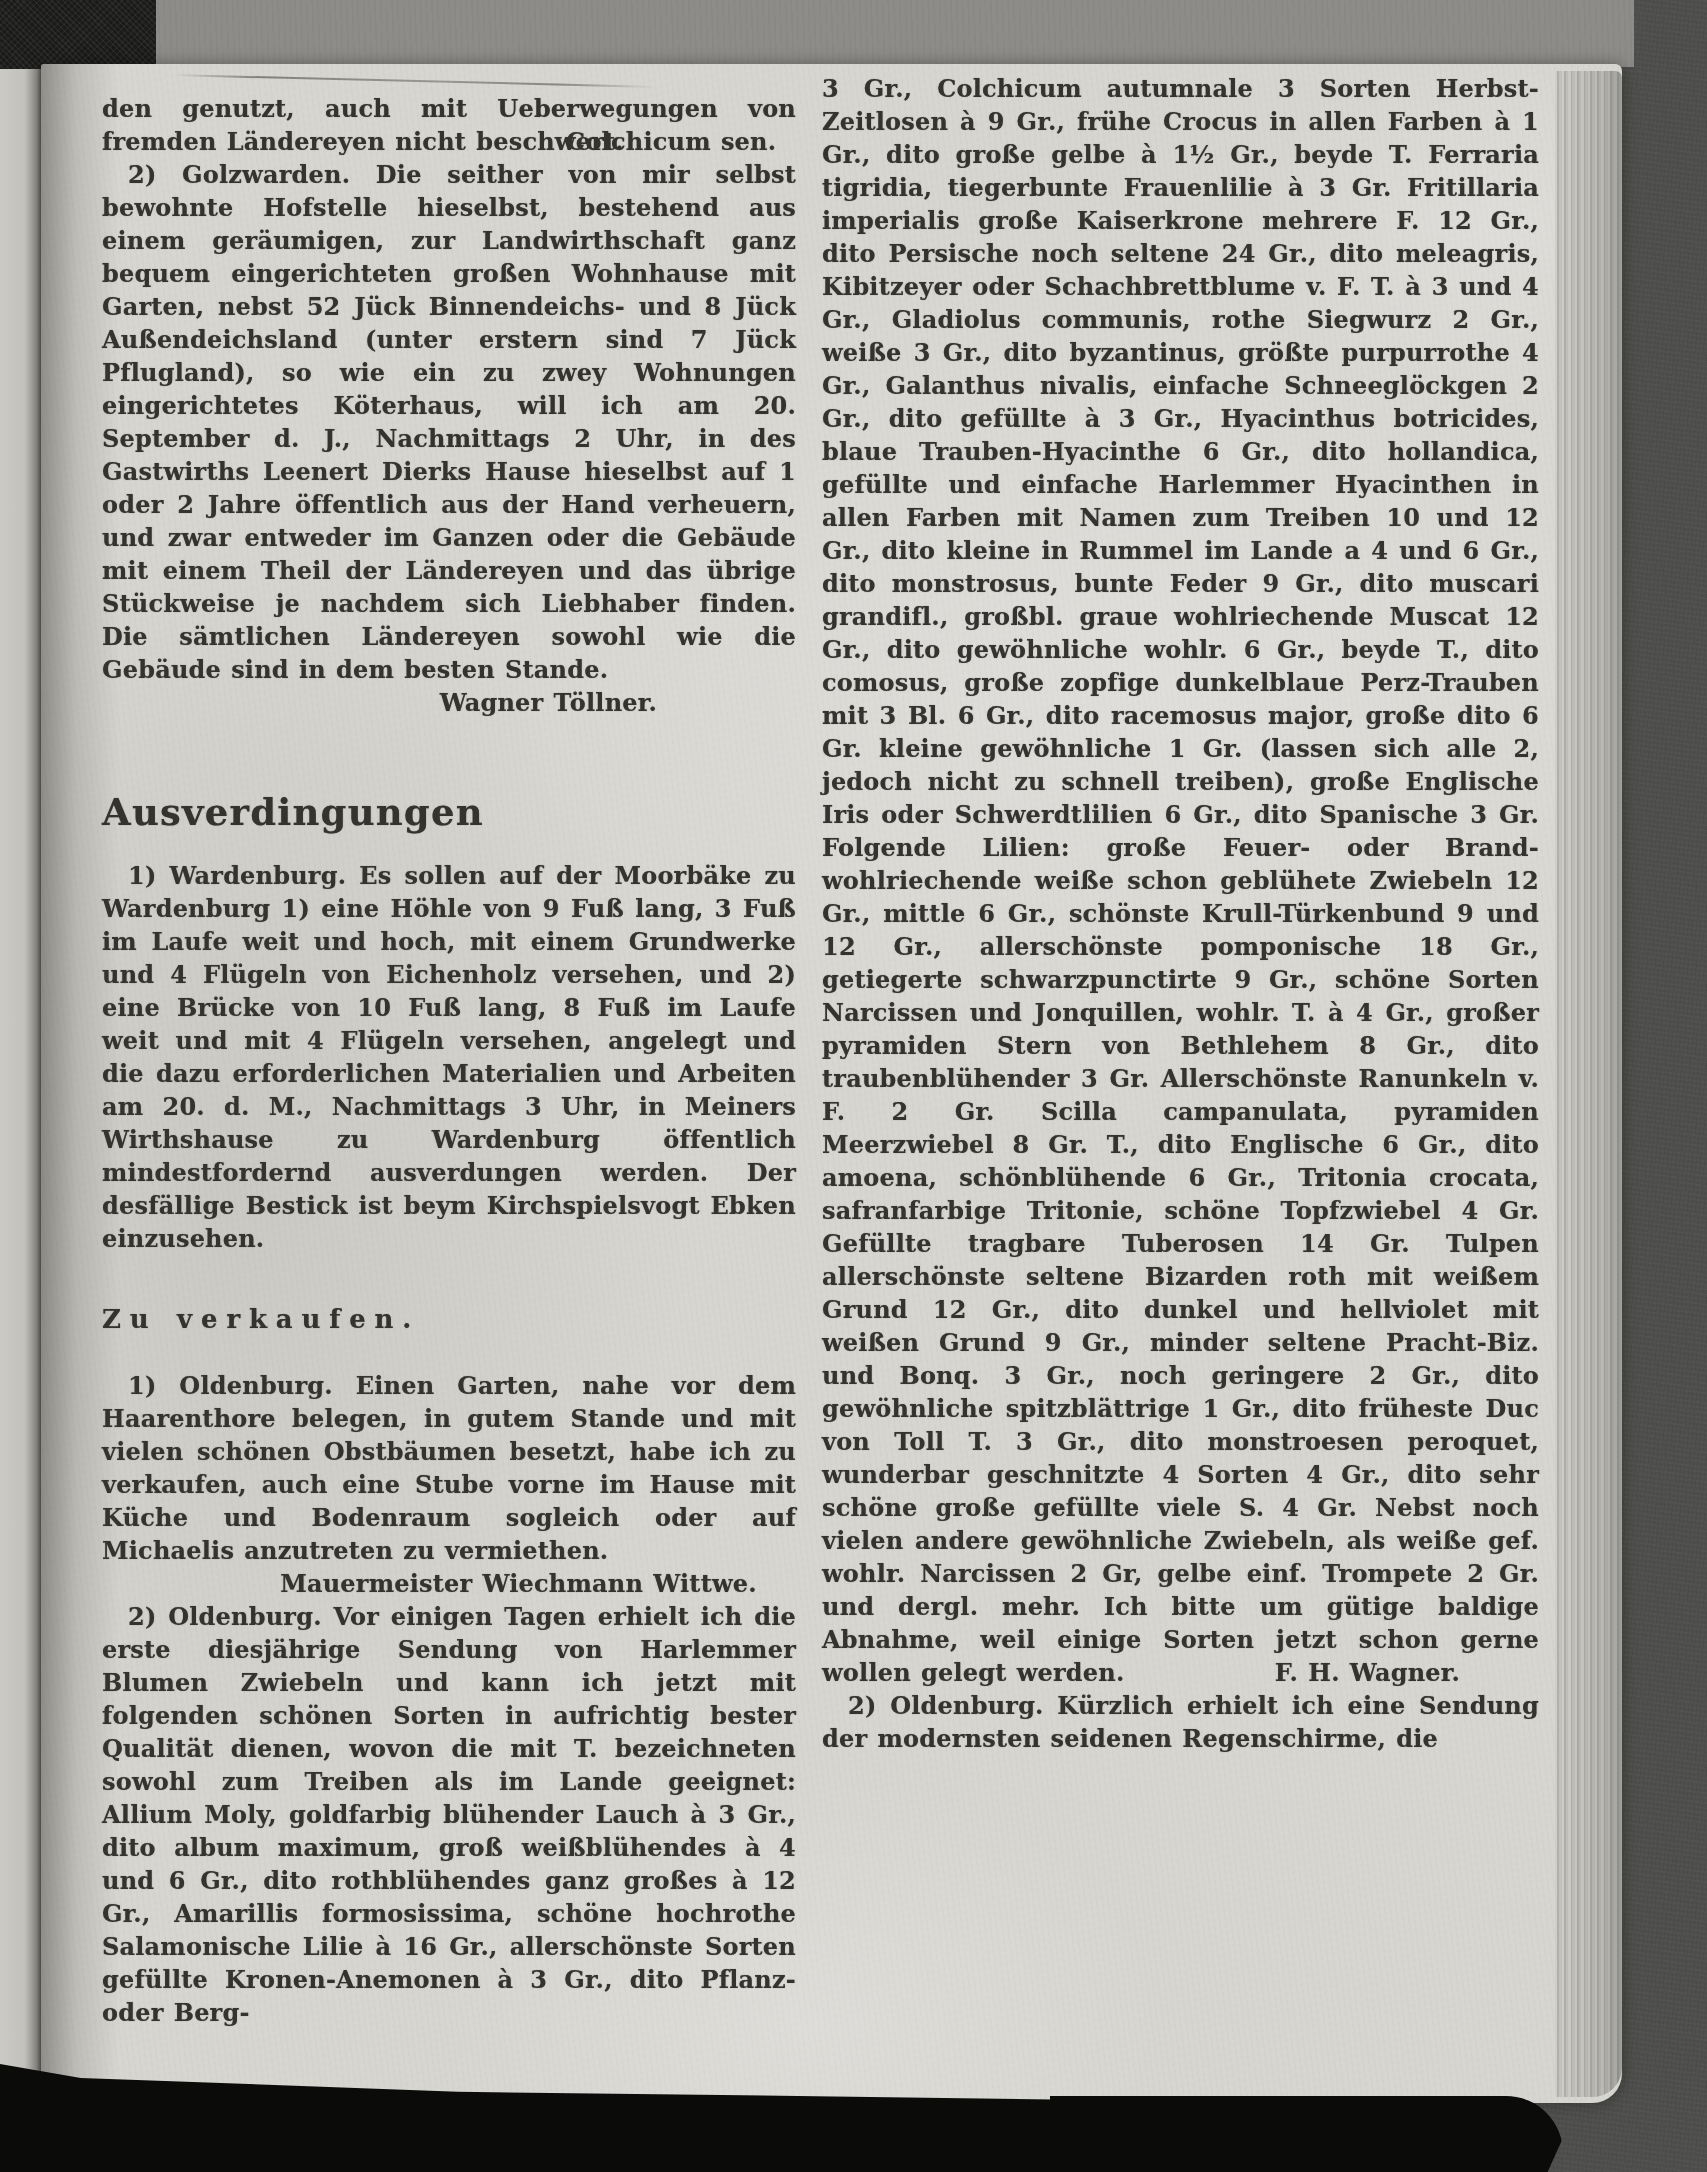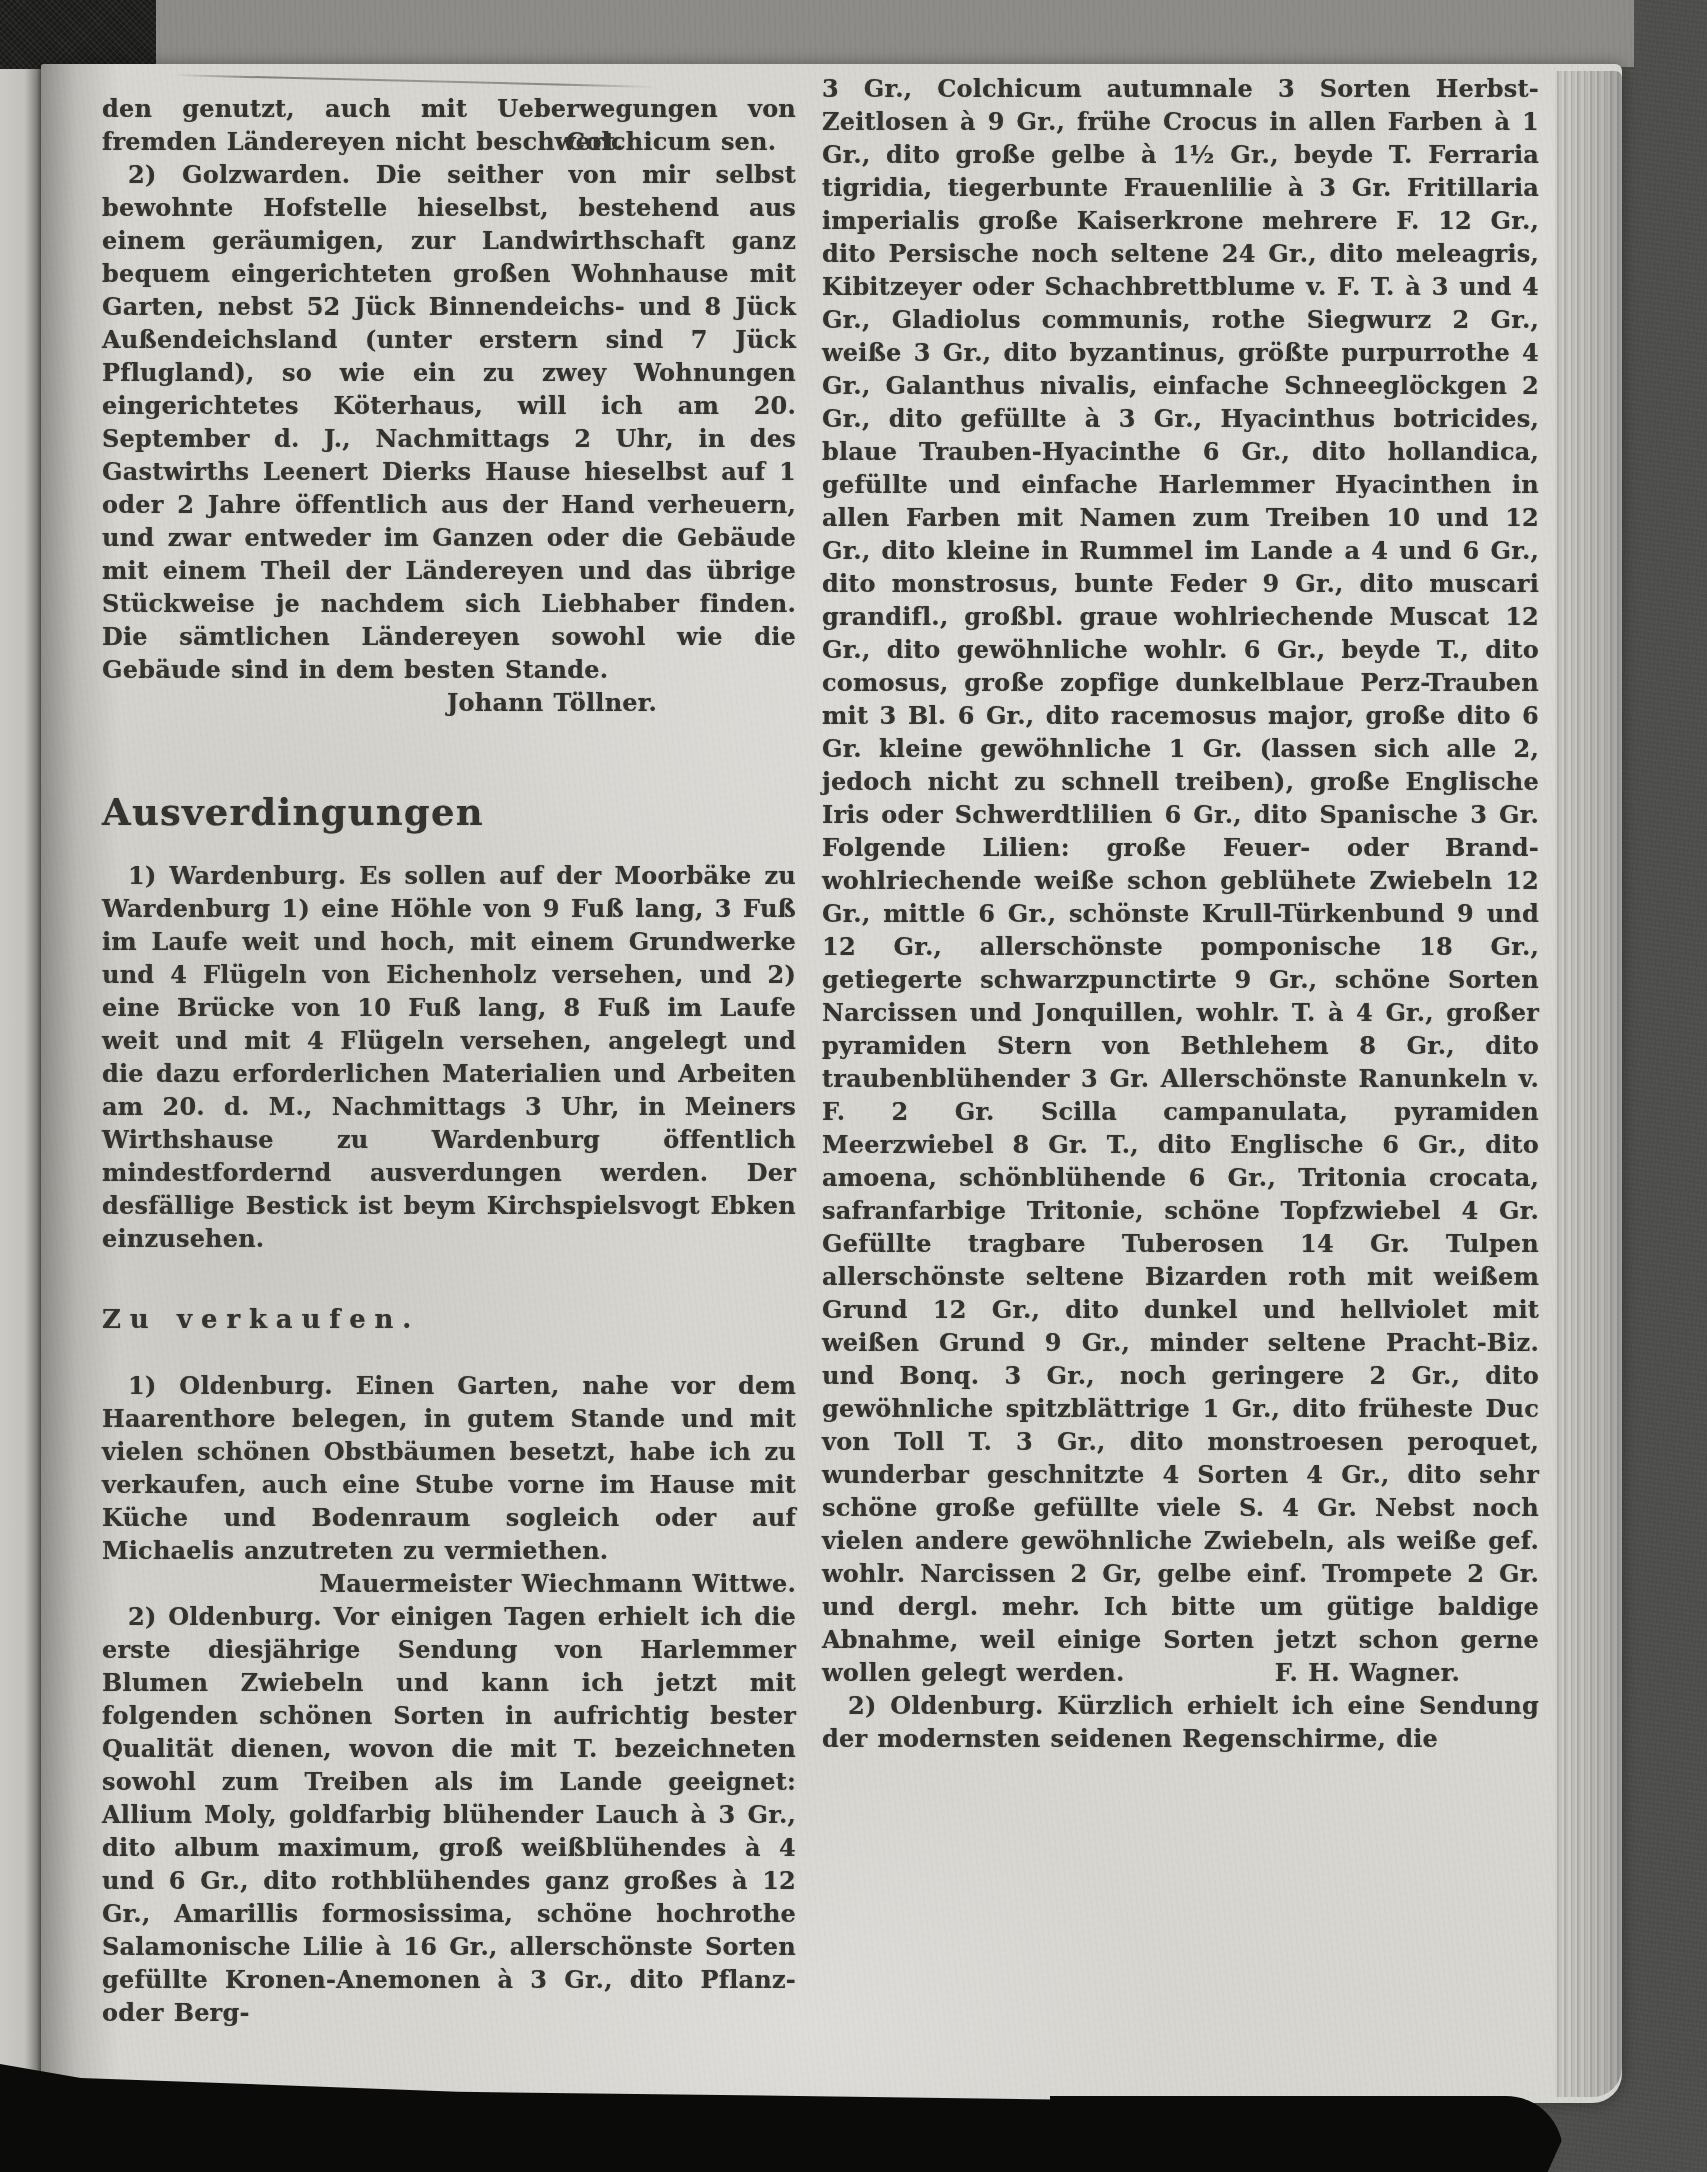--- a/index.html
+++ b/index.html
@@ -82,21 +82,21 @@
     margin-left:48px;
   }
   .col-left{left:54px;top:92px;width:694px;}
   .col-right{left:774px;top:72px;width:717px;}
   .para{margin:0;}
   .para.indent{text-indent:26px;}
   .para-rel{position:relative;}
   .sig-abs{position:absolute;bottom:0;}
   .sig-line{margin:0;}
   .sig-right{text-align:right;padding-right:139px;}
-  .sig-center{text-align:right;padding-left:139px;}
+  .sig-center{text-align:center;padding-left:139px;}
   .heading{
     margin:72px 0 24.6px;text-align:left;font-size:37px;line-height:43px;
     letter-spacing:1.2px;font-weight:bold;text-indent:0;
   }
   .heading.spaced{margin:43px 0 28px;font-size:26px;letter-spacing:.34em;}
 </style>
 </head>
 <body>
 
 <div id="stage">
@@ -112,21 +112,21 @@
 
   <div class="col col-left">
 
     <p class="para para-rel">
       <span>den genutzt, auch mit Ueberwegungen von fremden Ländereyen nicht beschwert.</span>
       <span class="sig-abs" style="right:19.7px;">Colchicum sen.</span>
     </p>
 
     <p class="para indent">2) Golzwarden. Die seither von mir selbst bewohnte Hofstelle hieselbst, bestehend aus einem geräumigen, zur Landwirthschaft ganz bequem eingerichteten großen Wohnhause mit Garten, nebst 52 Jück Binnendeichs- und 8 Jück Außendeichsland (unter erstern sind 7 Jück Pflugland), so wie ein zu zwey Wohnungen eingerichtetes Köterhaus, will ich am 20. September d. J., Nachmittags 2 Uhr, in des Gastwirths Leenert Dierks Hause hieselbst auf 1 oder 2 Jahre öffentlich aus der Hand verheuern, und zwar entweder im Ganzen oder die Gebäude mit einem Theil der Ländereyen und das übrige Stückweise je nachdem sich Liebhaber finden. Die sämtlichen Ländereyen sowohl wie die Gebäude sind in dem besten Stande.</p>
 
-    <p class="sig-line sig-right">Johann Töllner.</p>
+    <p class="sig-line sig-right">Wagner Töllner.</p>
 
     <h2 class="heading">Ausverdingungen</h2>
 
     <p class="para indent">1) Wardenburg. Es sollen auf der Moorbäke zu Wardenburg 1) eine Höhle von 9 Fuß lang, 3 Fuß im Laufe weit und hoch, mit einem Grundwerke und 4 Flügeln von Eichenholz versehen, und 2) eine Brücke von 10 Fuß lang, 8 Fuß im Laufe weit und mit 4 Flügeln versehen, angelegt und die dazu erforderlichen Materialien und Arbeiten am 20. d. M., Nachmittags 3 Uhr, in Meiners Wirthshause zu Wardenburg öffentlich mindestfordernd ausverdungen werden. Der desfällige Bestick ist beym Kirchspielsvogt Ebken einzusehen.</p>
 
     <h2 class="heading spaced">Zu verkaufen.</h2>
 
     <p class="para indent">1) Oldenburg. Einen Garten, nahe vor dem Haarenthore belegen, in gutem Stande und mit vielen schönen Obstbäumen besetzt, habe ich zu verkaufen, auch eine Stube vorne im Hause mit Küche und Bodenraum sogleich oder auf Michaelis anzutreten zu vermiethen.</p>
 
     <p class="sig-line sig-center">Mauermeister Wiechmann Wittwe.</p>

